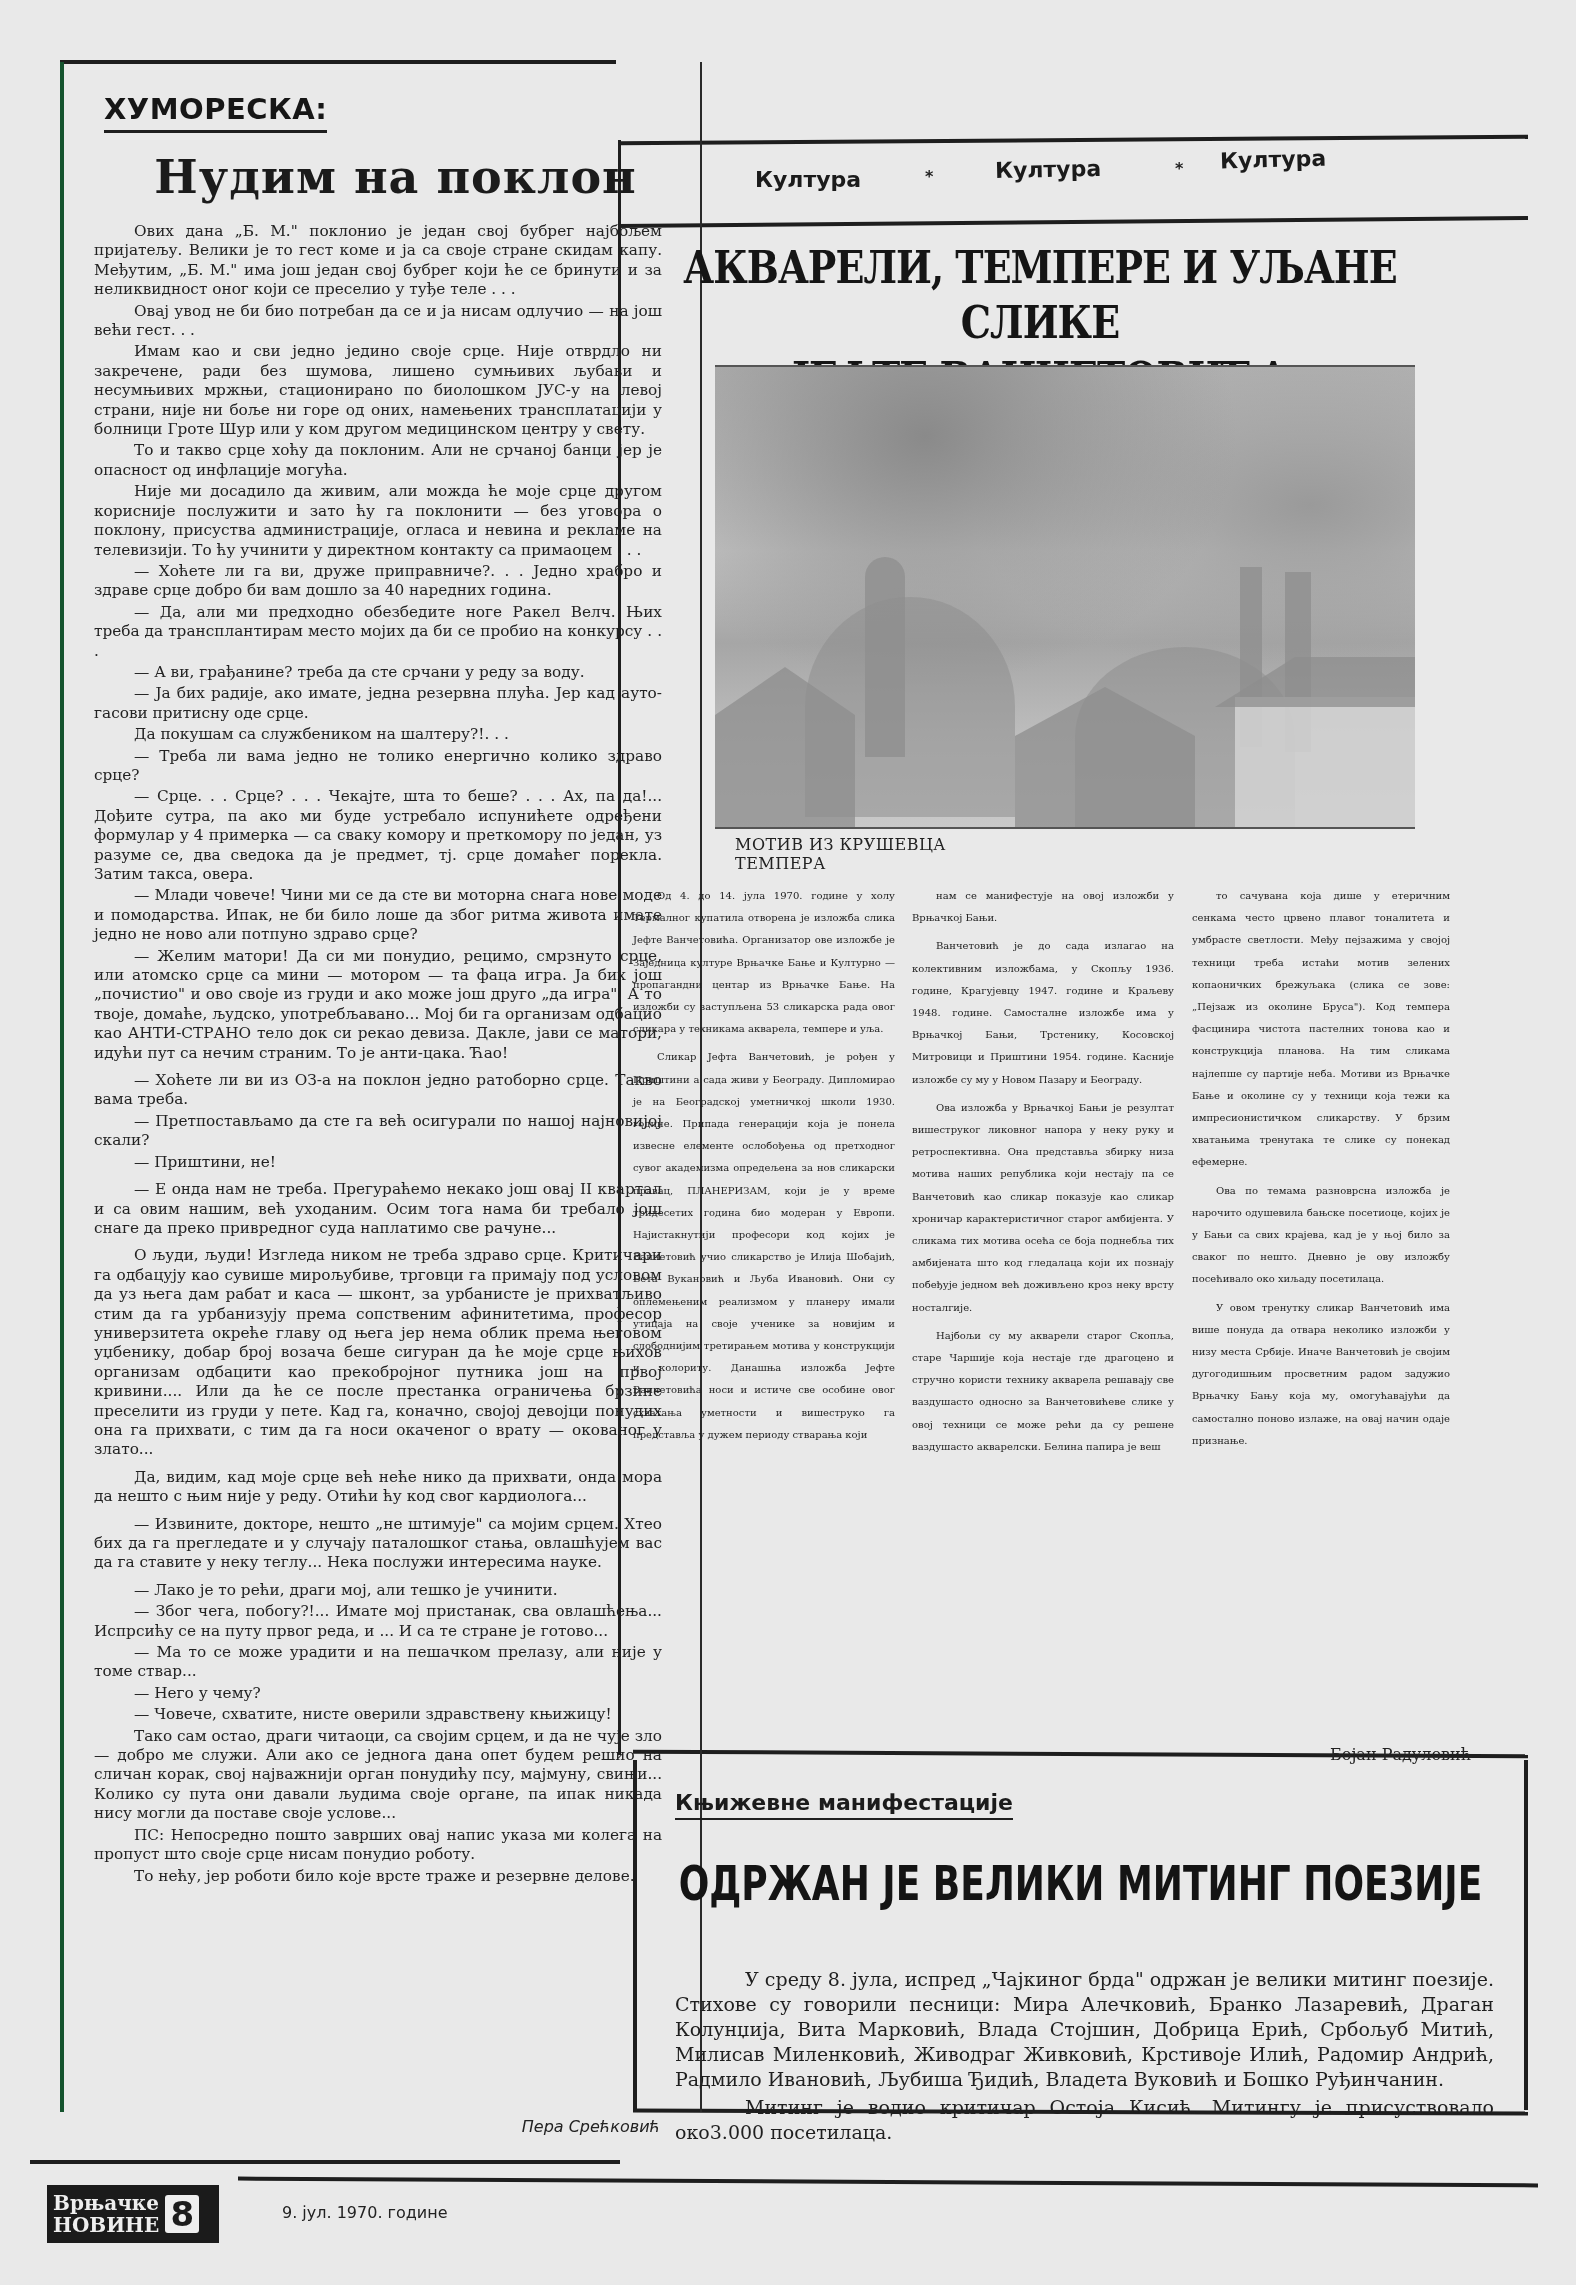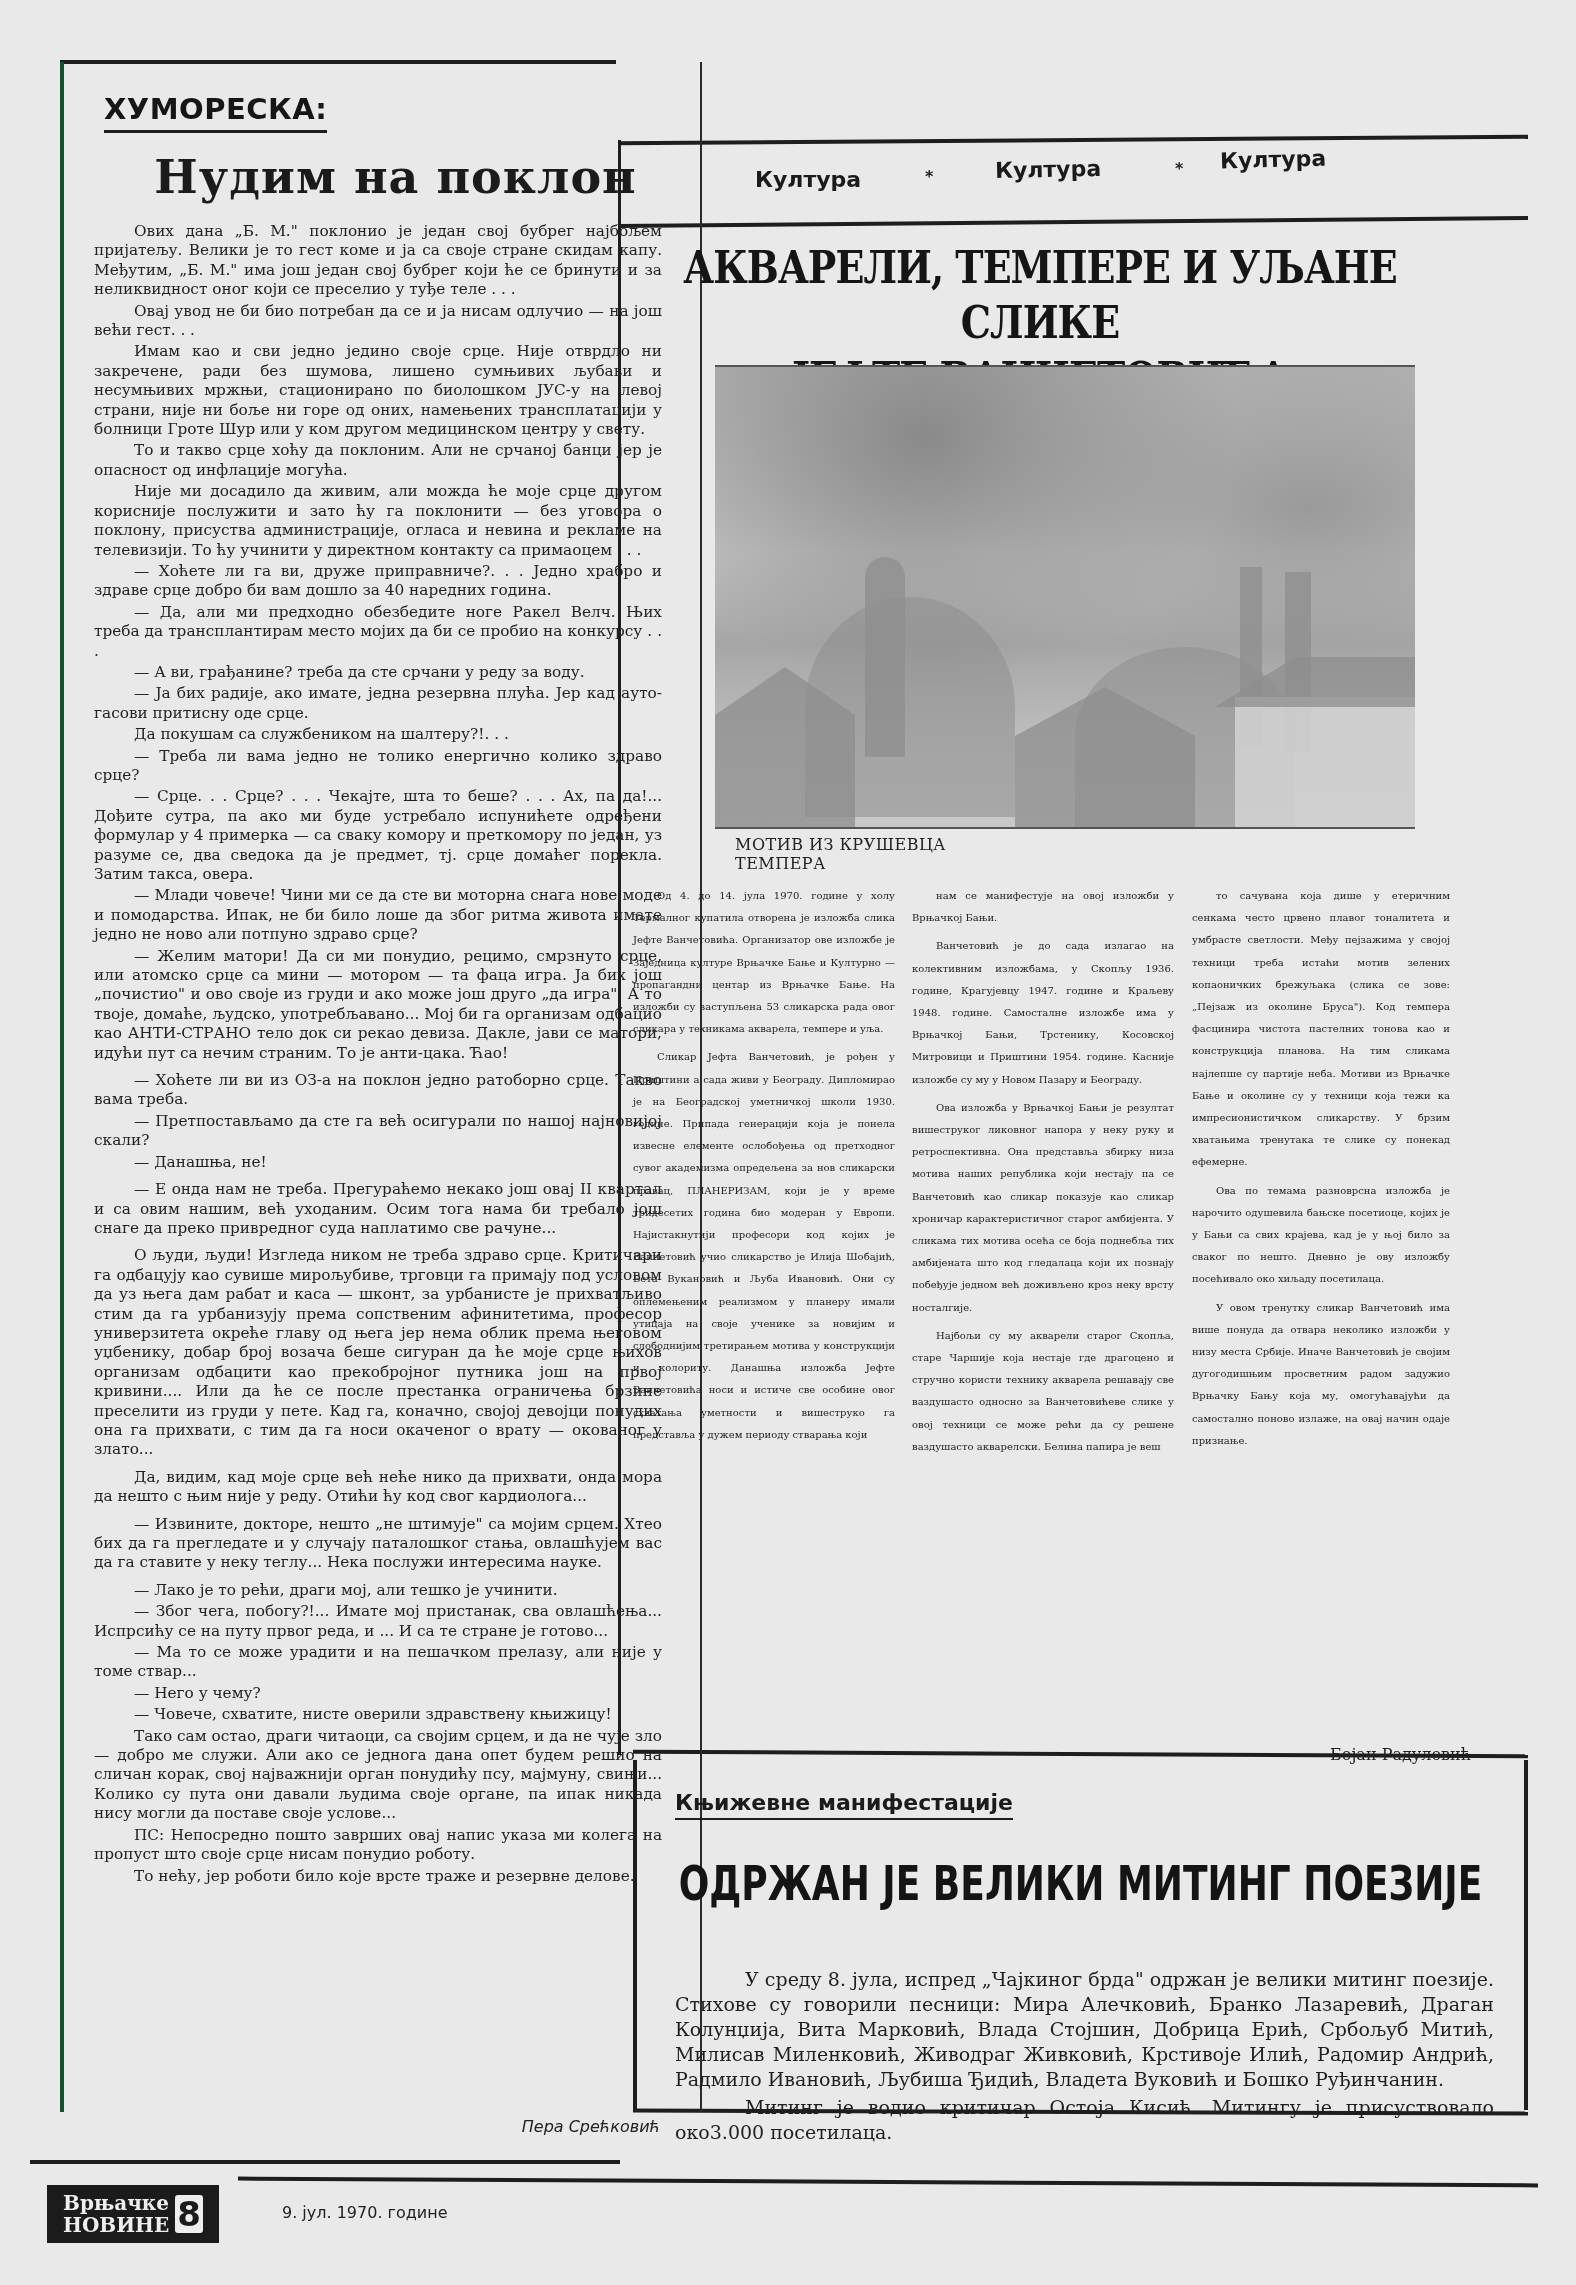--- a/index.html
+++ b/index.html
@@ -96,21 +96,21 @@
   }
   #poetry-body {
     position:absolute; left:38px; right:30px; top:168px; font-size:19px; line-height:25px;
     text-align:justify; color:#1f1f1f; font-family:"DejaVu Serif", serif;margin-top:39px;
   }
   #poetry-body p { margin:0 0 3px 0; text-indent:70px; }
 
   
   #masthead {
     position:absolute; left:47px; top:2185px; width:172px; height:58px;
-    background:#1b1b1b; color:#eee; display:flex; align-items:center; padding:0 16px;
+    background:#1b1b1b; color:#eee; display:flex; align-items:center; padding:0 6px;
     box-sizing:border-box;
   }
   #masthead .names { font-family:"DejaVu Serif", serif; font-weight:bold; font-size:20px; line-height:22px; }
   #masthead .pg {
     margin-left:6px; width:34px; height:38px; background:#eee; color:#1b1b1b;
     font-family:"DejaVu Sans", sans-serif; font-weight:bold; font-size:34px; line-height:38px;
     text-align:center; border-radius:3px;
   }
   #footer-date {
     position:absolute; left:282px; top:2203px; font-family:"DejaVu Sans", sans-serif;
@@ -142,21 +142,21 @@
       <p>— Да, али ми предходно обезбедите ноге Ракел Велч. Њих треба да трансплантирам место мојих да би се пробио на конкурсу . . .</p>
       <p>— А ви, грађанине? треба да сте срчани у реду за воду.</p>
       <p>— Ја бих радије, ако имате, једна резервна плућа. Јер кад ауто-гасови притисну оде срце.</p>
       <p>Да покушам са службеником на шалтеру?!. . .</p>
       <p>— Треба ли вама једно не толико енергично колико здраво срце?</p>
       <p>— Срце. . . Срце? . . . Чекајте, шта то беше? . . . Ах, па да!... Дођите сутра, па ако ми буде устребало испунићете одређени формулар у 4 примерка — са сваку комору и преткомору по један, уз разуме се, два сведока да је предмет, тј. срце домаћег порекла. Затим такса, овера.</p>
       <p>— Млади човече! Чини ми се да сте ви моторна снага нове моде и помодарства. Ипак, не би било лоше да због ритма живота имате једно не ново али потпуно здраво срце?</p>
       <p>— Желим матори! Да си ми понудио, рецимо, смрзнуто срце, или атомско срце са мини — мотором — та фаца игра. Ја бих још „почистио" и ово своје из груди и ако може још друго „да игра". А то твоје, домаће, људско, употребљавано... Мој би га организам одбацио као АНТИ-СТРАНО тело док си рекао девиза. Дакле, јави се матори, идући пут са нечим страним. То је анти-цака. Ћао!</p>
       <p class="gap">— Хоћете ли ви из ОЗ-а на поклон једно ратоборно срце. Такво вама треба.</p>
       <p>— Претпостављамо да сте га већ осигурали по нашој најновијој скали?</p>
-      <p>— Данашња, не!</p>
+      <p>— Приштини, не!</p>
       <p class="gap">— Е онда нам не треба. Прегураћемо некако још овај II квартал и са овим нашим, већ уходаним. Осим тога нама би требало још снаге да преко привредног суда наплатимо све рачуне...</p>
       <p class="gap">О људи, људи! Изгледа ником не треба здраво срце. Критичари га одбацују као сувише мирољубиве, трговци га примају под условом да уз њега дам рабат и каса — шконт, за урбанисте је прихватљиво стим да га урбанизују према сопственим афинитетима, професор универзитета окреће главу од њега јер нема облик према његовом уџбенику, добар број возача беше сигуран да ће моје срце њихов организам одбацити као прекобројног путника још на првој кривини.... Или да ће се после престанка ограничења брзине преселити из груди у пете. Кад га, коначно, својој девојци понудих она га прихвати, с тим да га носи окаченог о врату — окованог у злато...</p>
       <p class="gap">Да, видим, кад моје срце већ неће нико да прихвати, онда мора да нешто с њим није у реду. Отићи ћу код свог кардиолога...</p>
       <p class="gap">— Извините, докторе, нешто „не штимује" са мојим срцем. Хтео бих да га прегледате и у случају паталошког стања, овлашћујем вас да га ставите у неку теглу... Нека послужи интересима науке.</p>
       <p class="gap">— Лако је то рећи, драги мој, али тешко је учинити.</p>
       <p>— Због чега, побогу?!... Имате мој пристанак, сва овлашћења... Испрсићу се на путу првог реда, и ... И са те стране је готово...</p>
       <p>— Ма то се може урадити и на пешачком прелазу, али није у томе ствар...</p>
       <p>— Него у чему?</p>
       <p>— Човече, схватите, нисте оверили здравствену књижицу!</p>
       <p>Тако сам остао, драги читаоци, са својим срцем, и да не чује зло — добро ме служи. Али ако се једнога дана опет будем решио на сличан корак, свој најважнији орган понудићу псу, мајмуну, свињи... Колико су пута они давали људима своје органе, па ипак никада нису могли да поставе своје услове...</p>

